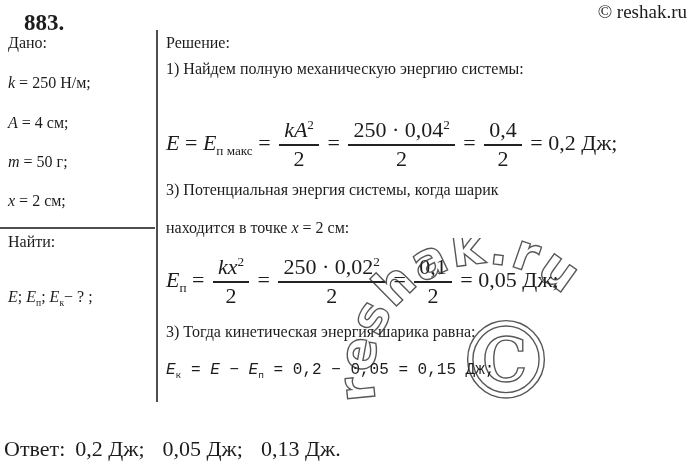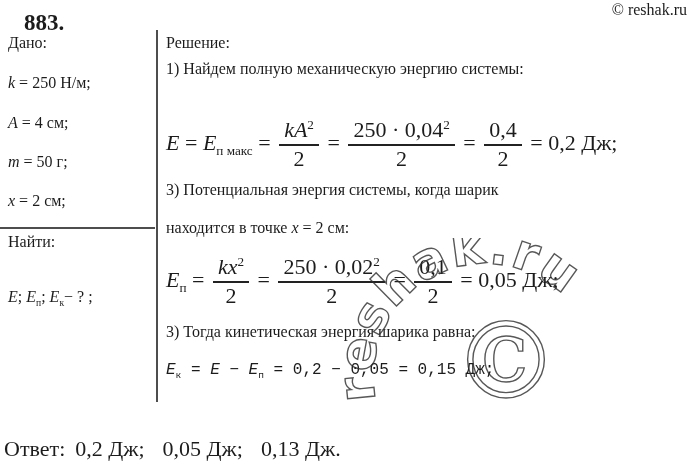--- a/index.html
+++ b/index.html
@@ -4,21 +4,21 @@
 <style>
   * { margin:0; padding:0; box-sizing:border-box; }
   html,body { background:#ffffff; }
   body {
     width:693px; height:468px; position:relative; overflow:hidden;
     font-family:"Liberation Serif","DejaVu Serif",serif;
     color:#1c1c1c;
   }
   .abs { position:absolute; white-space:nowrap; }
   .problem-number { left:24px; top:1px; font-size:23px; font-weight:bold;margin-top:9px; }
-  .credit { right:6px; top:1px; font-size:16px; }
+  .credit { right:6px; top:1px; font-size:19px; }
   .vline { left:156px; top:30px; width:2px; height:372px; background:#4e4e4e; }
   .hline { left:0px; top:227px; width:155px; height:2px; background:#4e4e4e; }
   .row { font-size:16px; }
   .it { font-style:italic; }
   sub { font-size:0.60em; font-style:normal; line-height:0; }
   sup { font-size:0.60em; font-style:normal; line-height:0; }
   .formula { height:58px; line-height:58px; font-size:22px; }
   .frac { display:inline-block; vertical-align:middle; text-align:center; line-height:normal; margin:0 3px; }
   .frac .num { display:block; border-bottom:2px solid #222; padding:0 5px 1px; line-height:26px;text-align:right; }
   .frac .den { display:block; line-height:26px; }

